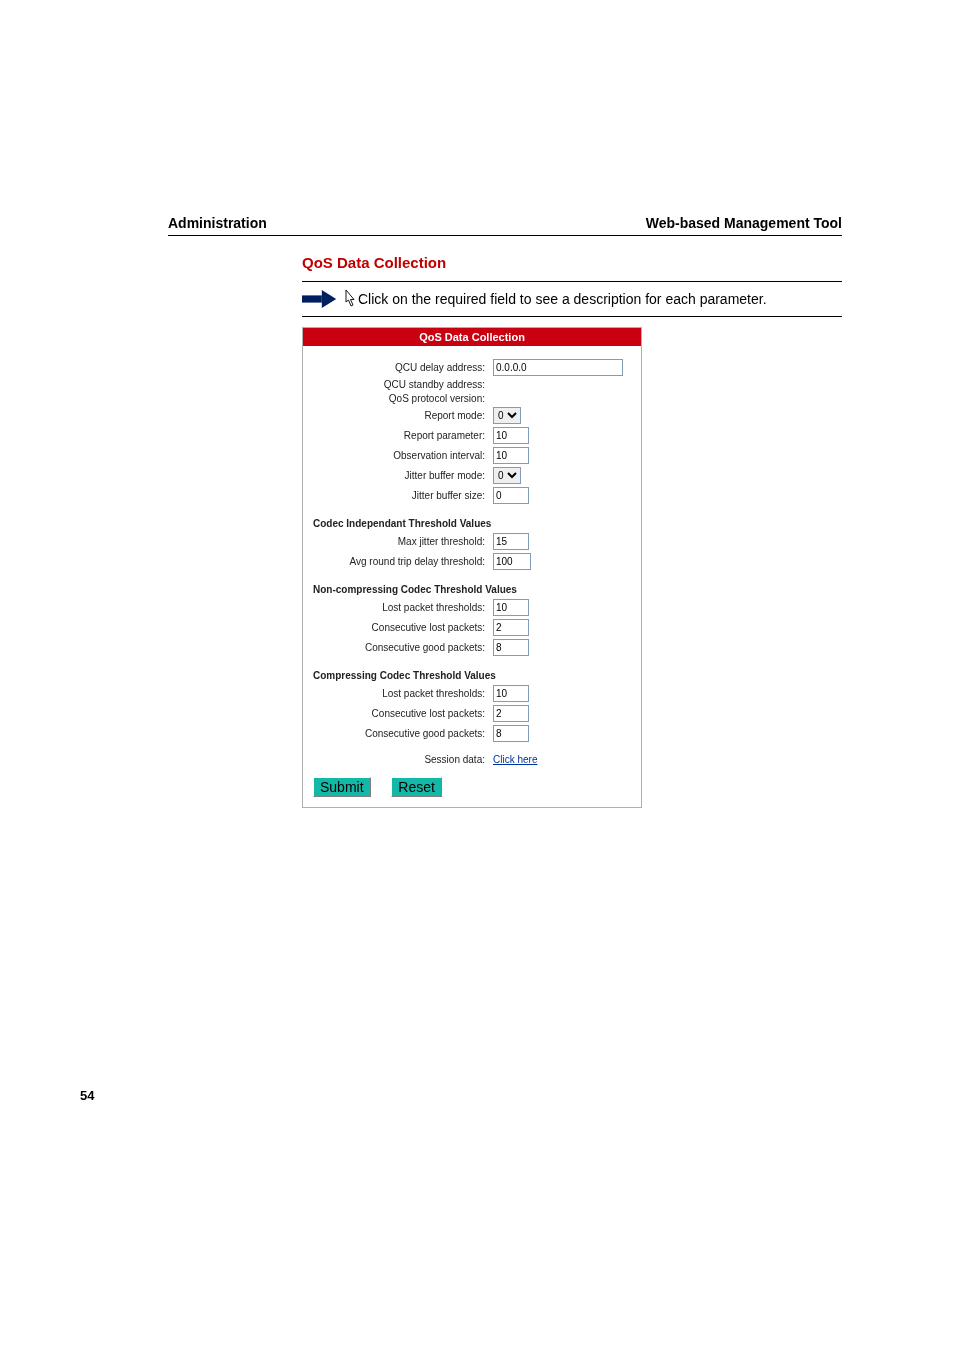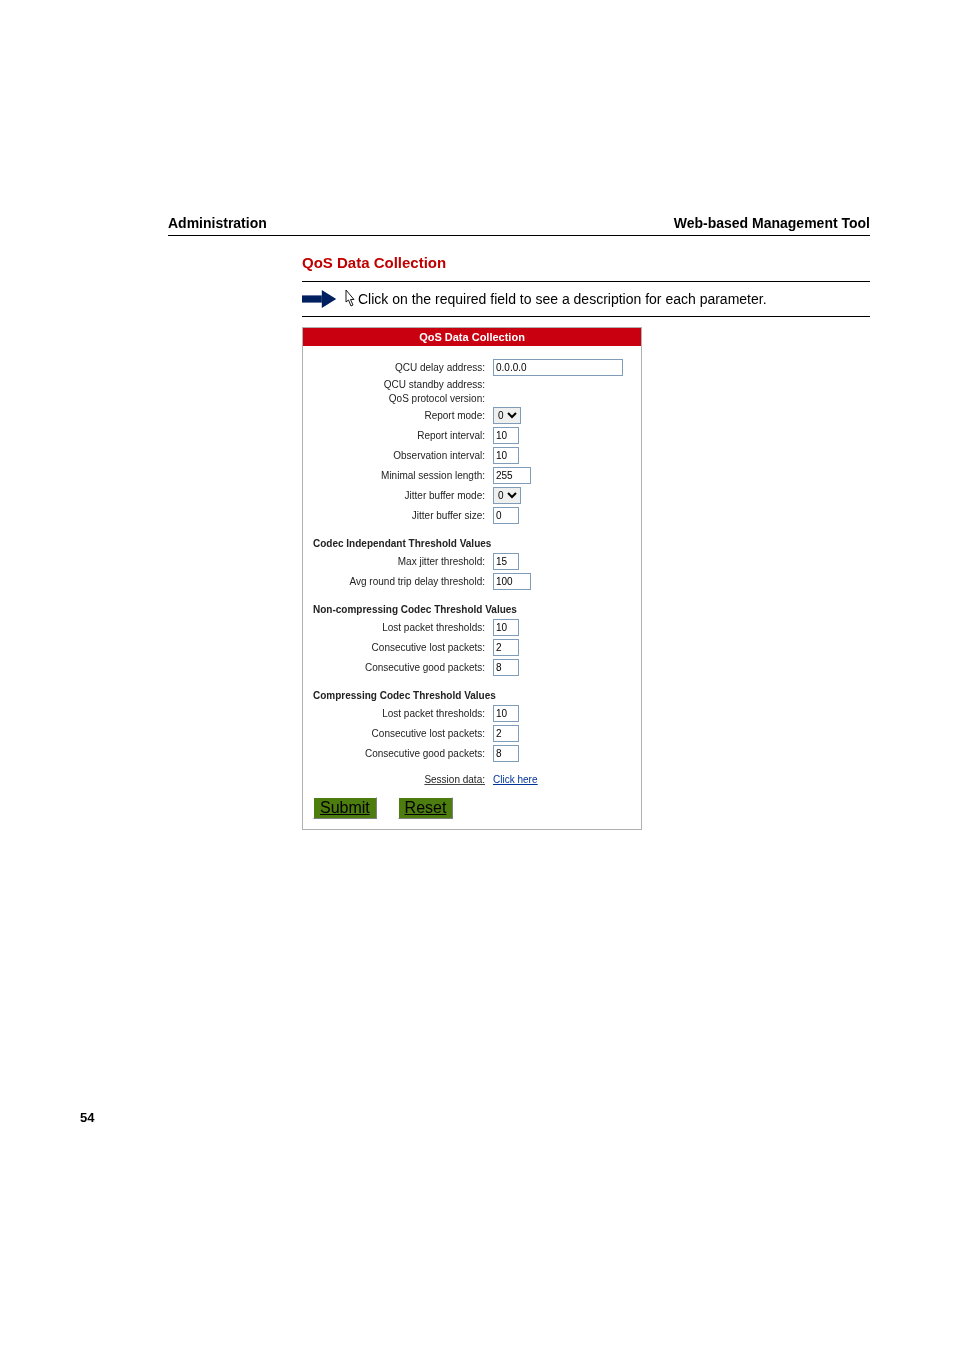--- a/index.html
+++ b/index.html
@@ -5,21 +5,21 @@
   * { box-sizing: border-box; margin: 0; padding: 0; }
   body {
     font-family: Arial, Helvetica, sans-serif;
     background: #fff;
     width: 954px;
     margin: 0 auto;
     padding-top: 215px;
   }
   .page-frame {
     margin-left: 168px;
-    margin-right: 84px;
+    margin-right: 112px;
   }
   .header-row {
     display: flex;
     justify-content: space-between;
     align-items: baseline;
     padding-bottom: 4px;
     border-bottom: 1.5px solid #000;
   }
   .header-left {
     font-size: 14px;
@@ -107,49 +107,48 @@
     background: #fff;
   }
   .field-control select {
     font-family: Tahoma, sans-serif;
     font-size: 10px;
     height: 17px;
     border: 1px solid #7f9db9;
     background: #efefef;
   }
   .w120 { width: 130px; }
-  .w34 { width: 26px; }
+  .w34 { width: 36px; }
   .w38 { width: 38px; }
   .subsection-heading {
     font-size: 10px;
     font-weight: bold;
     color: #222;
     margin-top: 14px;
     margin-bottom: 4px;
   }
   .session-link {
     color: #003399;
     text-decoration: underline;
     font-size: 10px;
   }
   .button-row {
     margin-top: 12px;
   }
   .btn {
     font-family: Tahoma, sans-serif;
-    font-size: 16px;
-    background: #4d7c0f;
+    font-size: 14px;
+    background: #14b8a6;
     border-top: 1px solid #fff;
     border-left: 1px solid #fff;
     border-right: 1px solid #808080;
     border-bottom: 1px solid #808080;
     padding: 1px 6px;
     margin-right: 18px;
     cursor: pointer;
-    text-decoration: underline;
   }
   .page-number {
     position: relative;
     margin-left: 80px;
     margin-top: 280px;
     font-size: 13px;
     font-weight: bold;
   }
 </style>
 </head>
@@ -193,30 +192,26 @@
         </div>
         <div class="field-row">
           <div class="field-label">Report mode:</div>
           <div class="field-control">
             <select>
               <option>0</option>
             </select>
           </div>
         </div>
         <div class="field-row">
-          <div class="field-label">Report interval:</div>
+          <div class="field-label">Report parameter:</div>
           <div class="field-control"><input type="text" class="w34" value="10" style=""></div>
         </div>
         <div class="field-row">
           <div class="field-label">Observation interval:</div>
           <div class="field-control"><input type="text" class="w34" value="10" style=""></div>
-        </div>
-        <div class="field-row">
-          <div class="field-label">Minimal session length:</div>
-          <div class="field-control"><input type="text" class="w38" value="255" style=""></div>
         </div>
         <div class="field-row">
           <div class="field-label">Jitter buffer mode:</div>
           <div class="field-control">
             <select>
               <option>0</option>
             </select>
           </div>
         </div>
         <div class="field-row">
@@ -255,21 +250,21 @@
         </div>
         <div class="field-row">
           <div class="field-label">Consecutive lost packets:</div>
           <div class="field-control"><input type="text" class="w34" value="2" style=""></div>
         </div>
         <div class="field-row">
           <div class="field-label">Consecutive good packets:</div>
           <div class="field-control"><input type="text" class="w34" value="8" style=""></div>
         </div>
 
-        <div class="field-row" style="margin-top:12px;text-decoration:underline;">
+        <div class="field-row" style="margin-top:12px;">
           <div class="field-label">Session data:</div>
           <div class="field-control"><a href="#" class="session-link">Click here</a></div>
         </div>
 
         <div class="button-row">
           <button class="btn">Submit</button>
           <button class="btn">Reset</button>
         </div>
 
       </div>

